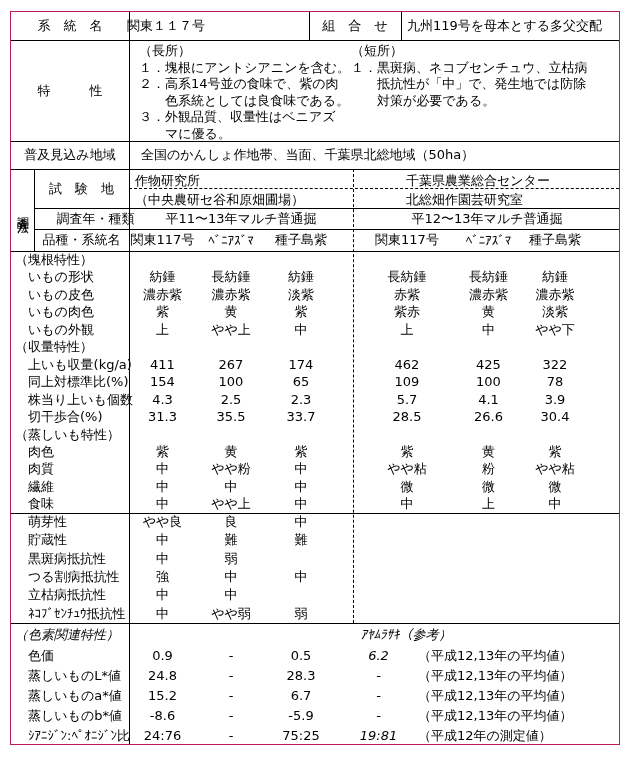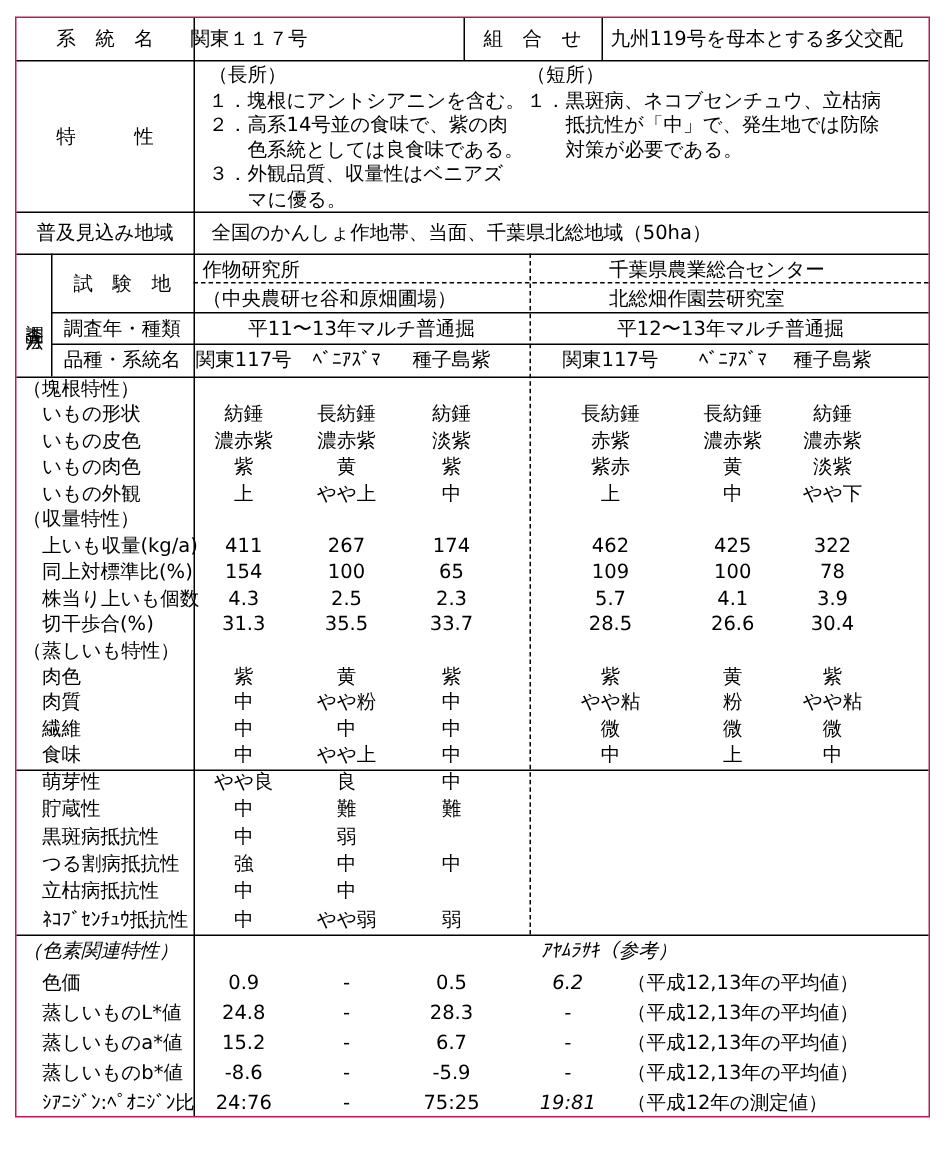--- a/index.html
+++ b/index.html
@@ -97,21 +97,21 @@
 
     <div class="sec" style="top:157px; height:82px;">
       <div class="cell vert" style="left:0; height:82px;">調査方法</div>
 
       <div class="cell cc" style="left:23px; top:0; width:95px; height:39px;">試　験　地</div>
       <div class="pre" style="left:124px; top:2px; line-height:19px;">作物研究所
 （中央農研セ谷和原畑圃場）</div>
       <div class="pre" style="left:355px; top:2px; line-height:19px;margin-left:40px;">千葉県農業総合センター
 北総畑作園芸研究室</div>
 
-      <div class="cell cc" style="left:23px; top:39px; width:95px; height:21px;">調査年・種類</div>
+      <div class="cell cc" style="left:37px; top:39px; width:95px; height:21px;">調査年・種類</div>
       <div class="cell cc" style="left:118px; top:39px; width:224px; height:21px;">平11〜13年マルチ普通掘</div>
       <div class="cell cc" style="left:342px; top:39px; width:268px; height:21px;">平12〜13年マルチ普通掘</div>
 
       <div class="cell cc" style="left:23px; top:60px; width:95px; height:22px;">品種・系統名</div>
       <div class="cell cc v1" style="top:60px; height:22px;">関東117号</div>
       <div class="cell cc v2" style="top:60px; height:22px;">ﾍﾞﾆｱｽﾞﾏ</div>
       <div class="cell cc v3" style="top:60px; height:22px;">種子島紫</div>
       <div class="cell cc v4" style="top:60px; height:22px;">関東117号</div>
       <div class="cell cc v5" style="top:60px; height:22px;">ﾍﾞﾆｱｽﾞﾏ</div>
       <div class="cell cc v6" style="top:60px; height:22px;">種子島紫</div>

